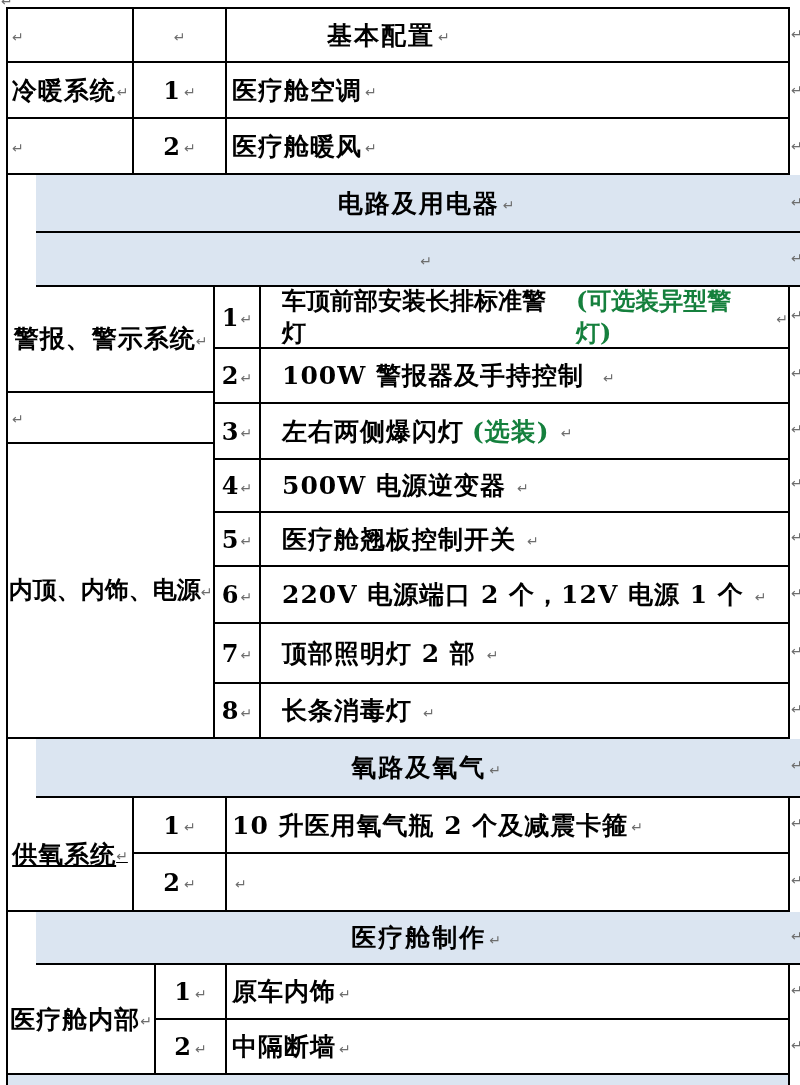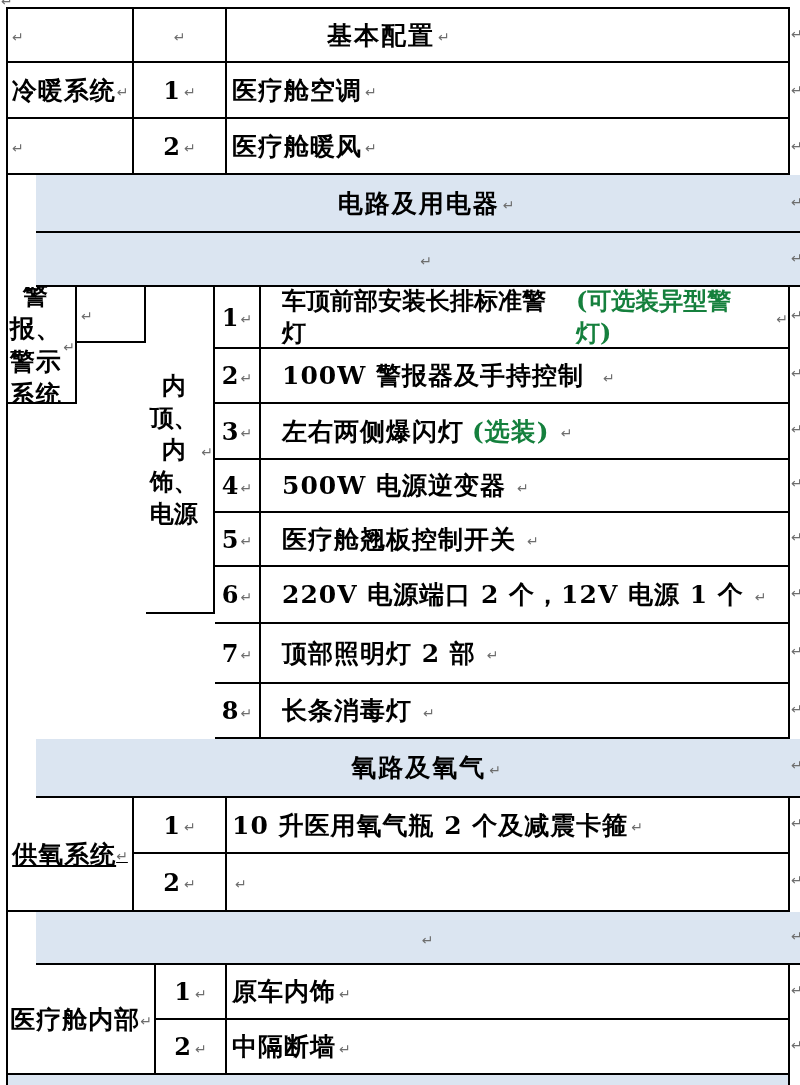--- a/index.html
+++ b/index.html
@@ -4,21 +4,21 @@
 <style>
   * { margin:0; padding:0; box-sizing:border-box; }
   html,body { width:800px; height:1085px; background:#ffffff; overflow:hidden; position:relative;
     font-family:"DejaVu Serif","Liberation Serif",serif; font-weight:bold; color:#000; }
 
   #config-table { position:absolute; left:6px; top:7px; width:784px; height:1078px;
     border:2px solid #000; border-bottom:none; background:#fff; }
 
   .row { display:flex; border-bottom:2px solid #000; width:100%; }
   .sec { display:flex; width:100%; }
-  .labelcol { display:flex; flex-direction:row; }
+  .labelcol { display:flex; flex-direction:column; }
   .rowscol { flex:1; display:flex; flex-direction:column; }
 
   .cell { display:flex; align-items:center; overflow:hidden; font-size:25px; letter-spacing:1px; }
   .label-cell { justify-content:center; border-right:2px solid #000; text-align:center; }
   .num-cell  { justify-content:center; border-right:2px solid #000; font-size:24px; }
   .desc-cell { flex:1; padding-left:5px; }
   .desc-c    { padding-left:21px;gap:8px; }
   .tight { font-size:24px; letter-spacing:0; }
 
   .col-label-a { width:126px; } .col-num-a { width:93px; }
@@ -229,20 +229,21 @@
           <span class="pm">↵</span>
         </div>
         <div class="cell desc-cell">
           <span class="pm">↵</span>
         </div>
       </div>
     </div>
   </div>
 
   <div class="row cell band" style="height:53px">
+    <span>医疗舱制作</span>
     <span class="pm">↵</span>
   </div>
 
   <div class="sec" style="height:110px">
     <div class="labelcol col-label-g">
       <div class="cell label-cell" style="height:110px;width:100%;border-bottom:2px solid #000">
         <span>医疗舱内部</span>
         <span class="pm" style="margin-left:0">↵</span>
       </div>
     </div>

